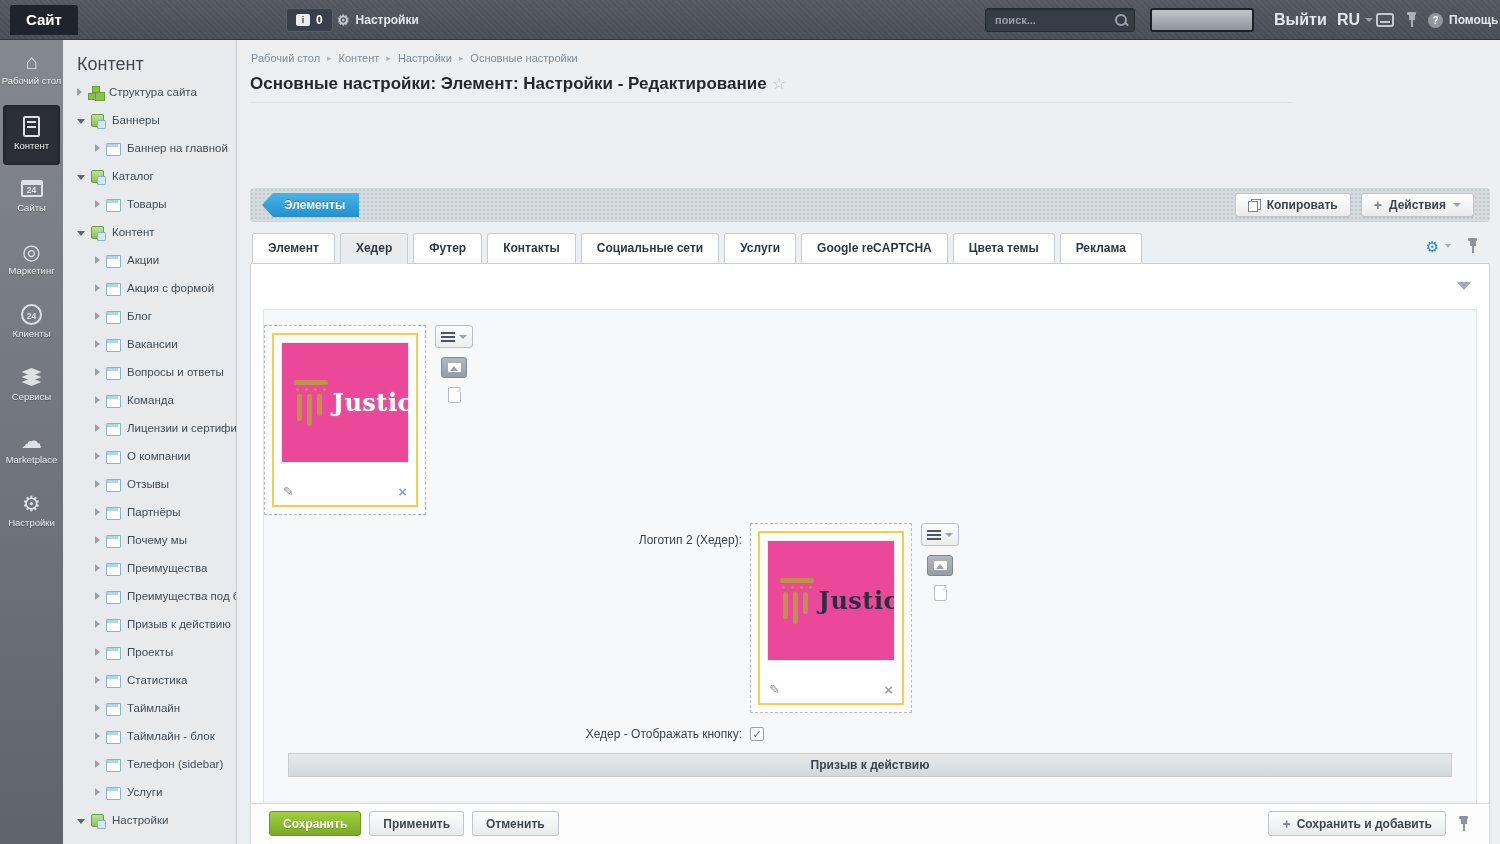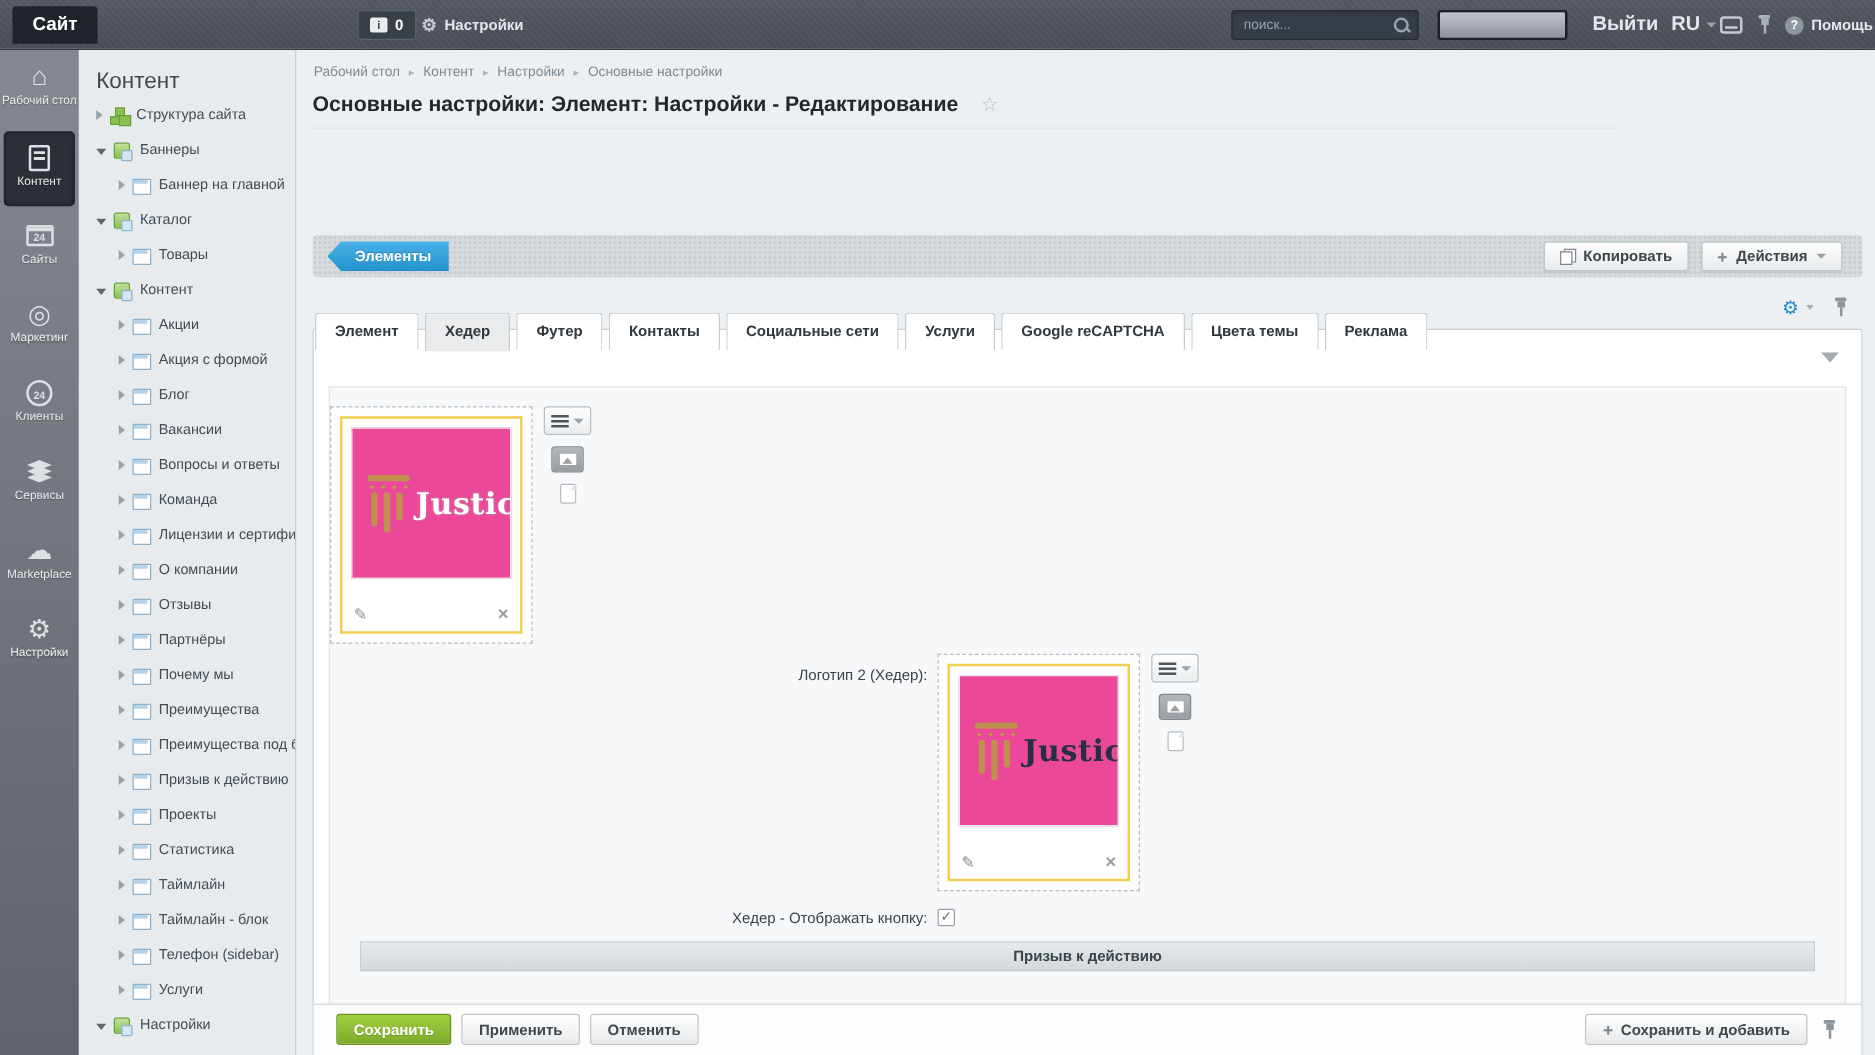--- a/index.html
+++ b/index.html
@@ -16,21 +16,21 @@
     background:#f1f3f4; color:#2b3036; font-size:15px; font-weight:bold; border-radius:4px 4px 0 0; }
   .tb-badge { position:absolute; left:286px; top:8px; height:24px; padding:0 9px; display:flex; align-items:center; gap:6px;
     background:#3a4049; border:1px solid #596069; border-radius:3px; }
   .info-ico { width:14px; height:12px; background:#e9edf0; border-radius:2px; color:#3a4049; font-size:9px; font-weight:bold;
     display:flex; align-items:center; justify-content:center; font-style:normal; }
   .tb-badge b { color:#fff; font-size:12px; }
   .tb-settings { position:absolute; left:337px; top:0; height:40px; display:flex; align-items:center; gap:6px; color:#e3e8ec; font-size:12px; font-weight:bold; }
   .gear-top { color:#c3cad1; font-size:14px; line-height:1; }
   .tb-search { position:absolute; left:985px; top:8px; width:150px; height:24px; }
   .tb-search input { width:100%; height:100%; background:#373d46; border:1px solid #272c33; border-radius:3px;
-    color:#97a0aa; font-size:11px; padding:0 26px 0 9px; outline:none; box-shadow:inset 0 1px 2px rgba(0,0,0,.25); font-family:"Liberation Sans",sans-serif; }
+    color:#97a0aa; font-size:11px; padding:0 26px 0 9px; outline:none; box-shadow:inset 0 1px 2px rgba(0,0,0,.25); font-family:"Liberation Sans",sans-serif;font-weight:bold; }
   .tb-search input::placeholder { color:#97a0aa; opacity:1; }
   .mag { position:absolute; right:7px; top:5px; width:14px; height:14px; }
   .mag::before { content:""; position:absolute; left:1px; top:1px; width:8px; height:8px; border:2px solid #9aa3ad; border-radius:50%; }
   .mag::after { content:""; position:absolute; left:10px; top:10px; width:5px; height:2px; background:#9aa3ad; transform:rotate(45deg); border-radius:1px; }
   .user-blur { position:absolute; left:1150px; top:8px; width:104px; height:24px; border:2px solid #1d2127; border-radius:3px; overflow:hidden; background:#9aa0a7; }
   .user-blur i { position:absolute; inset:-4px; background:linear-gradient(#cdd1d6,#82888f); filter:blur(3px); display:block; }
   .tb-link { position:absolute; top:0; height:40px; display:flex; align-items:center; color:#e3e8ec; font-size:16px; font-weight:bold; }
   .lnk-exit { left:1274px; } .lnk-lang { left:1337px; gap:5px; }
   .caret-dn { width:0; height:0; border-left:4px solid transparent; border-right:4px solid transparent; border-top:4px solid #9aa2ab; }
   .kbd-ico { position:absolute; left:1376px; top:13px; width:18px; height:14px; border:2px solid #c3cad1; border-radius:3px; }
@@ -79,39 +79,39 @@
   .tt-page::before { content:""; position:absolute; left:0; top:1px; width:13px; height:11px; background:#fdfdfe; border:1px solid #8fb0c9; border-radius:1px; }
   .tt-page::after { content:""; position:absolute; left:1px; top:2px; width:11px; height:3px; background:#b5d2e8; }
   .tt-sitemap::before { content:""; position:absolute; left:4px; top:0; width:6px; height:5px; background:#8cc152; border:1px solid #67a135; }
   .tt-sitemap::after { content:""; position:absolute; left:0; top:7px; width:6px; height:5px; background:#8cc152; border:1px solid #67a135; box-shadow:8px 0 0 0 #8cc152, 8px 0 0 1px #67a135; }
 
   
   .main { position:absolute; left:237px; top:40px; right:0; bottom:0; background:#edf0f2; }
   .breadcrumb { position:absolute; left:14px; top:12px; font-size:11px; color:#7d8b96; display:flex; align-items:center; gap:7px; }
   .bc-item { cursor:pointer; }
   .bc-sep { color:#a9b4bc; font-size:9px; }
-  .page-title { position:absolute; left:13px; top:34px; font-size:17px; font-weight:bold; color:#23282d; display:flex; gap:18px; }
+  .page-title { position:absolute; left:13px; top:34px; font-size:17px; font-weight:bold; color:#23282d; display:flex; gap:5px; }
   .star { color:#b9c1c7; font-size:16px; font-weight:normal; cursor:pointer; }
   .title-rule { position:absolute; left:13px; top:62px; width:1042px; border-top:1px solid #dfe4e7; }
 
   .ebar { position:absolute; left:13px; right:10px; top:148px; height:34px; background-color:#d6dbde;
     background-image:radial-gradient(#c4cacd 1px, transparent 1.2px); background-size:4px 4px;
     border-radius:4px; display:flex; align-items:center; }
   .elements-btn { margin-left:12px; height:24px; line-height:24px; padding:0 14px 15px 22px; color:#fff; font-size:12px; font-weight:bold;
     background:linear-gradient(#48b3e9,#2391cc); clip-path:polygon(11px 0, 100% 0, 100% 100%, 11px 100%, 0 50%);
     text-shadow:0 -1px 0 rgba(0,0,0,.25); cursor:pointer; }
   .ebar-right { margin-left:auto; display:flex; align-items:center; gap:10px; margin-right:16px; }
   .bar-btn { height:24px; padding:0 12px; display:flex; align-items:center; gap:7px; font-size:12px; font-weight:bold; color:#3d444a;
     background:linear-gradient(#fefefe,#e9ebec); border:1px solid #bfc5c9; border-radius:3px; cursor:pointer; box-shadow:0 1px 1px rgba(0,0,0,.06); }
   .copy-ico { position:relative; width:12px; height:13px; }
   .copy-ico::before { content:""; position:absolute; left:3px; top:0; width:8px; height:9px; background:#fff; border:1px solid #80878e; }
   .copy-ico::after { content:""; position:absolute; left:0; bottom:0; width:8px; height:9px; background:#fff; border:1px solid #80878e; }
   .plus-g { color:#7d858c; font-weight:bold; font-size:14px; line-height:1; }
 
-  .tabs { position:absolute; left:15px; top:193px; height:30px; display:flex; gap:5px; z-index:6;margin-top:17px; }
+  .tabs { position:absolute; left:15px; top:193px; height:30px; display:flex; gap:5px; z-index:6; }
   .tab { height:30px; line-height:29px; padding:0 15px; background:#fff; border:1px solid #c6ccd0; border-bottom:none;
     border-radius:3px 3px 0 0; font-size:12px; font-weight:bold; color:#30373d; cursor:pointer; }
   .tab.active { background:#e9ebec; height:31px; box-shadow:inset 0 1px 0 #f5f6f7; }
   .tab-icons { position:absolute; right:22px; top:198px; display:flex; align-items:center; gap:6px; z-index:6; }
   .tgear { color:#1f8ad1; font-size:15px; line-height:1; cursor:pointer; }
   .mini-caret { width:0; height:0; border-left:3px solid transparent; border-right:3px solid transparent; border-top:4px solid #a7aeb4; margin-right:10px; }
 
   .container { position:absolute; left:13px; right:10px; top:223px; bottom:-4px; background:#fff; border:1px solid #c9cfd4; border-radius:2px; z-index:5; }
   .collapse-tri { position:absolute; right:18px; top:18px; width:0; height:0;
     border-left:7px solid transparent; border-right:7px solid transparent; border-top:8px solid #a3abb1; cursor:pointer; }

